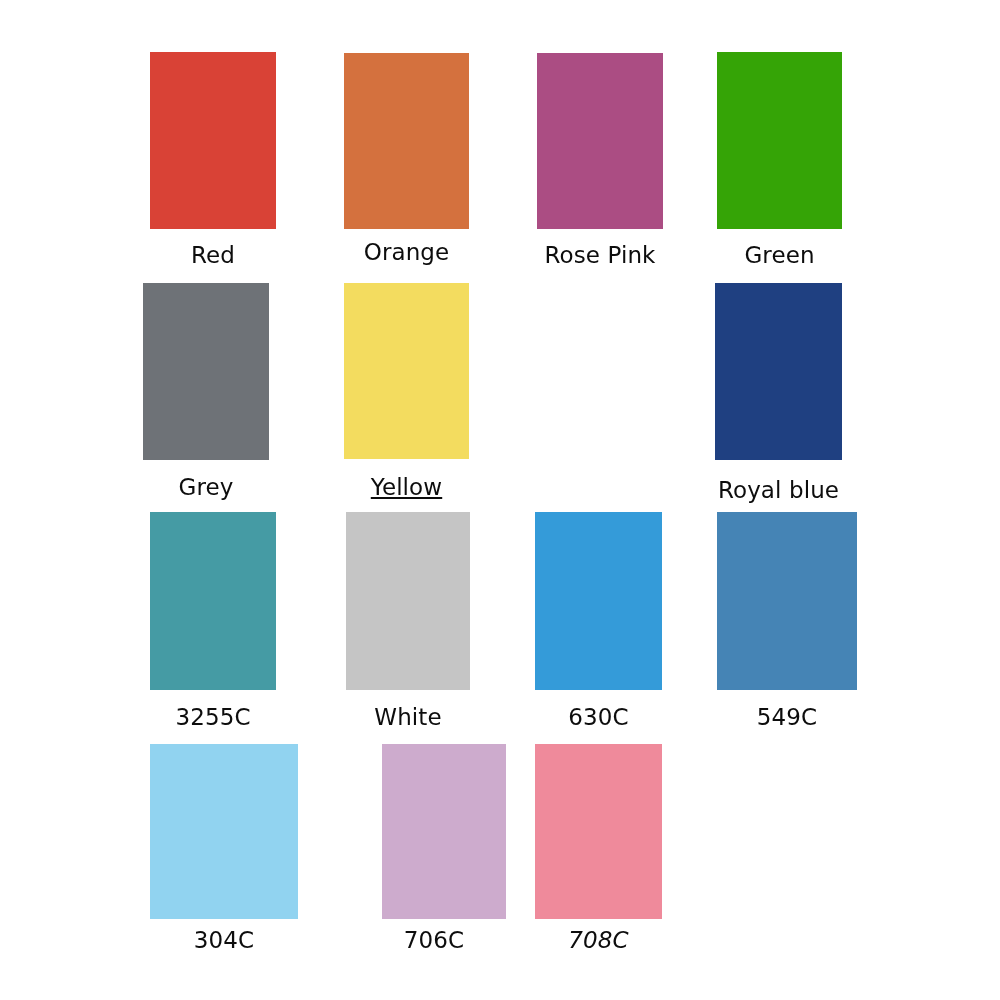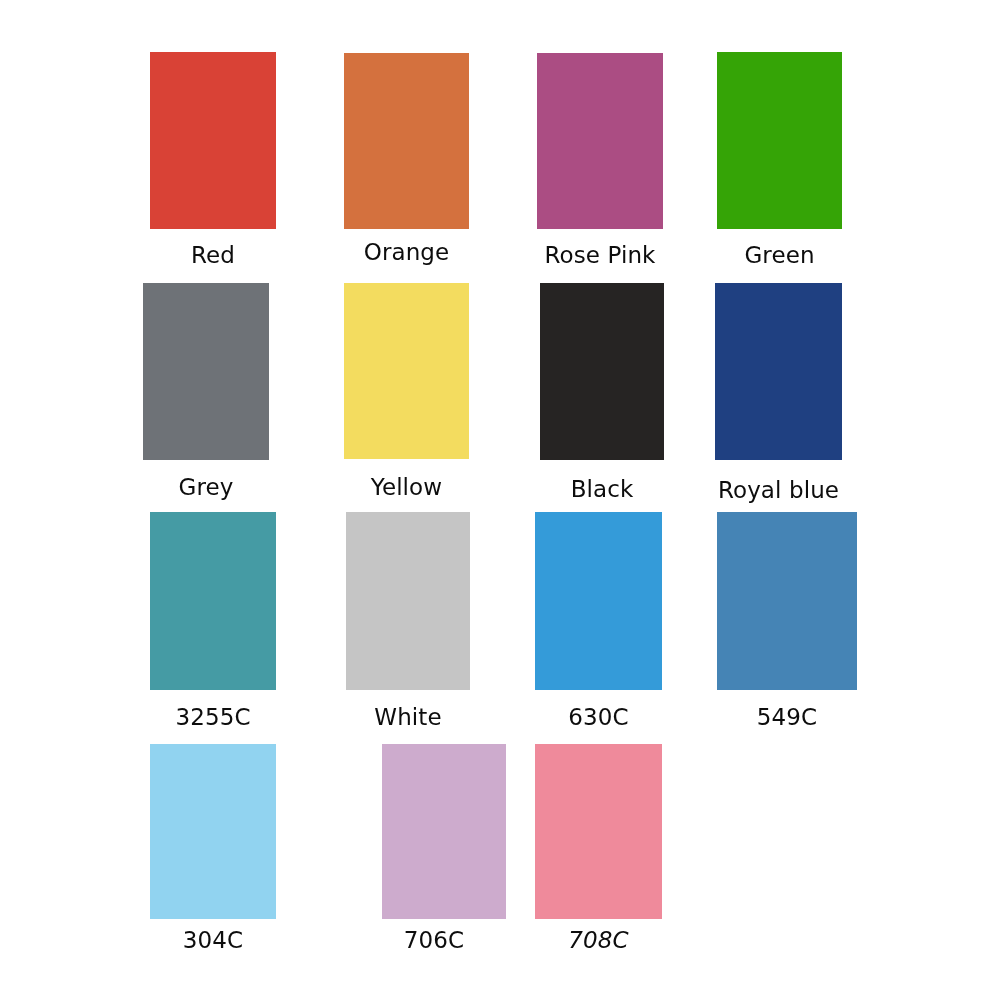--- a/index.html
+++ b/index.html
@@ -62,25 +62,21 @@
     <div class="swatch-cell" style="left: 717px; top: 52px; width: 125px; height: 177px;">
       <div class="swatch-chip" style="background: rgb(53, 164, 6);"></div>
       <div class="swatch-label" style="top: 192px;">Green</div>
     </div>
     <div class="swatch-cell" style="left: 143px; top: 283px; width: 126px; height: 177px;">
       <div class="swatch-chip" style="background: rgb(110, 114, 119);"></div>
       <div class="swatch-label" style="top: 193px;">Grey</div>
     </div>
     <div class="swatch-cell" style="left: 344px; top: 283px; width: 125px; height: 176px;">
       <div class="swatch-chip" style="background: rgb(243, 220, 95);"></div>
-      <div class="swatch-label" style="top: 193px;">Yellow</div>
-    </div>
-    <div class="swatch-cell" style="left: 540px; top: 283px; width: 124px; height: 177px;">
-      <div class="swatch-chip" style="background: rgb(38, 36, 35);"></div>
-      <div class="swatch-label" style="top: 195px;">Black</div>
+      <div class="swatch-label" style="top: 193px; text-decoration: underline;">Yellow</div>
     </div>
     <div class="swatch-cell" style="left: 715px; top: 283px; width: 127px; height: 177px;">
       <div class="swatch-chip" style="background: rgb(31, 64, 129);"></div>
       <div class="swatch-label" style="top: 196px;">Royal blue</div>
     </div>
     <div class="swatch-cell" style="left: 150px; top: 512px; width: 126px; height: 178px;">
       <div class="swatch-chip" style="background: rgb(69, 155, 164);"></div>
       <div class="swatch-label" style="top: 194px;">3255C</div>
     </div>
     <div class="swatch-cell" style="left: 346px; top: 512px; width: 124px; height: 178px;">
@@ -88,21 +84,21 @@
       <div class="swatch-label" style="top: 194px;">White</div>
     </div>
     <div class="swatch-cell" style="left: 535px; top: 512px; width: 127px; height: 178px;">
       <div class="swatch-chip" style="background: rgb(52, 155, 217);"></div>
       <div class="swatch-label" style="top: 194px;">630C</div>
     </div>
     <div class="swatch-cell" style="left: 717px; top: 512px; width: 140px; height: 178px;">
       <div class="swatch-chip" style="background: rgb(69, 132, 181);"></div>
       <div class="swatch-label" style="top: 194px;">549C</div>
     </div>
-    <div class="swatch-cell" style="left: 150px; top: 744px; width: 126px; height: 175px;">
+    <div class="swatch-cell" style="left: 150px; top: 744px; width: 148px; height: 175px;">
       <div class="swatch-chip" style="background: rgb(145, 211, 240);"></div>
       <div class="swatch-label" style="top: 185px;">304C</div>
     </div>
     <div class="swatch-cell" style="left: 362px; top: 744px; width: 124px; height: 175px; padding-left: 20px;">
       <div class="swatch-chip" style="background: rgb(205, 171, 205);"></div>
       <div class="swatch-label" style="top: 185px;">706C</div>
     </div>
     <div class="swatch-cell" style="left: 535px; top: 744px; width: 127px; height: 175px; font-style: italic;">
       <div class="swatch-chip" style="background: rgb(239, 138, 155);"></div>
       <div class="swatch-label" style="top: 185px;">708C</div>

